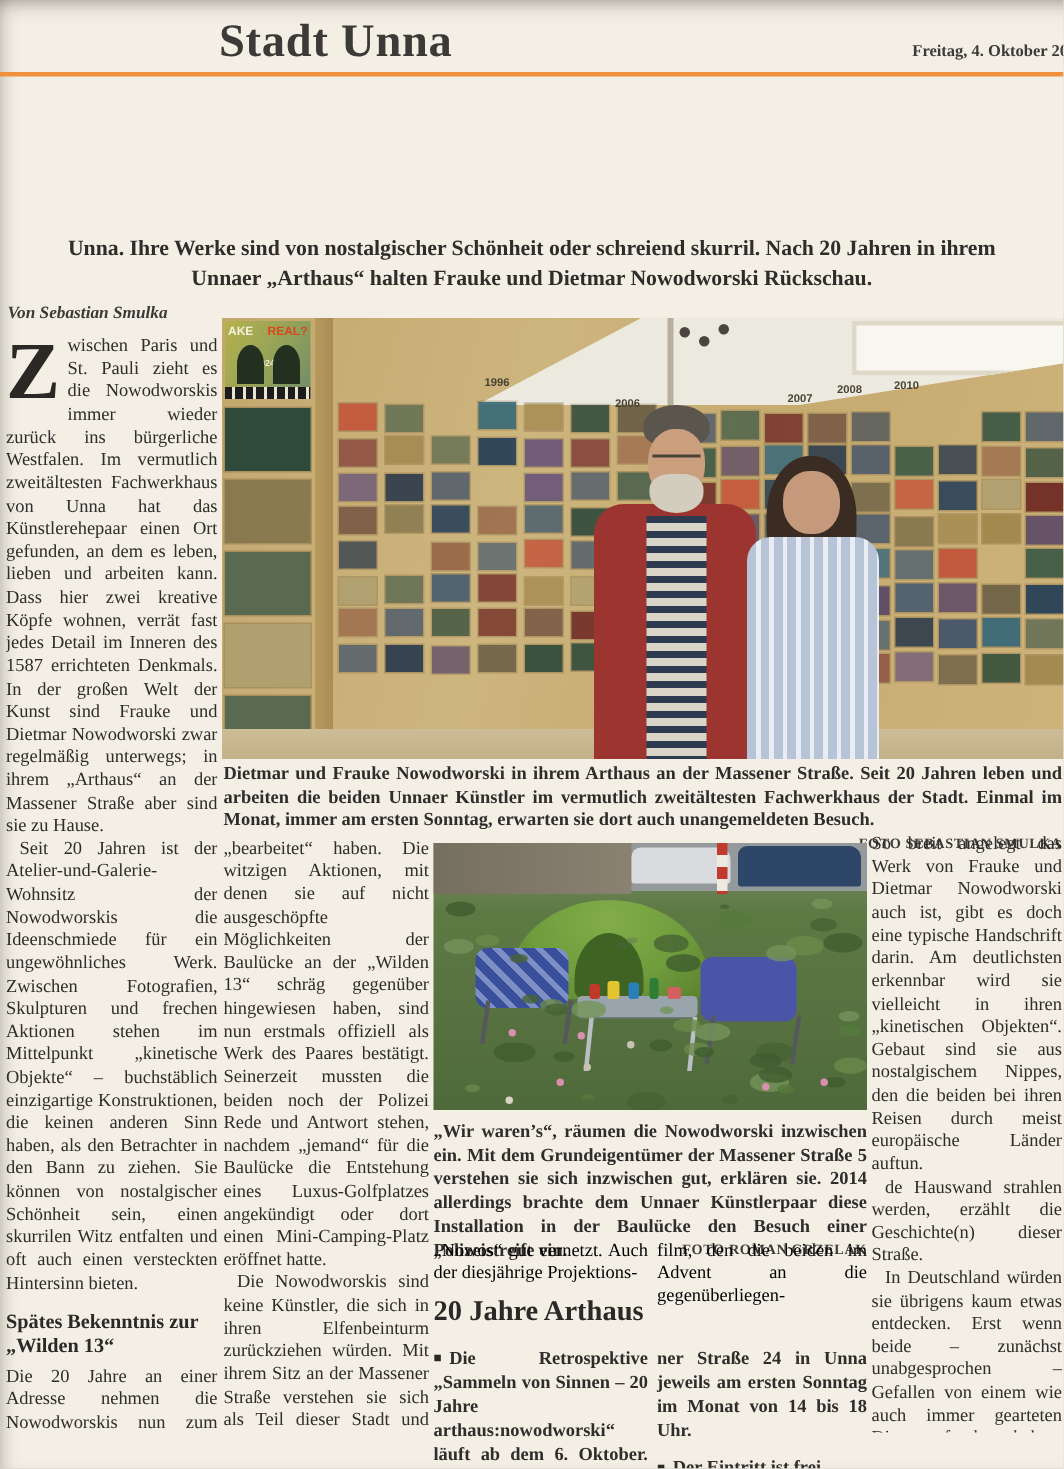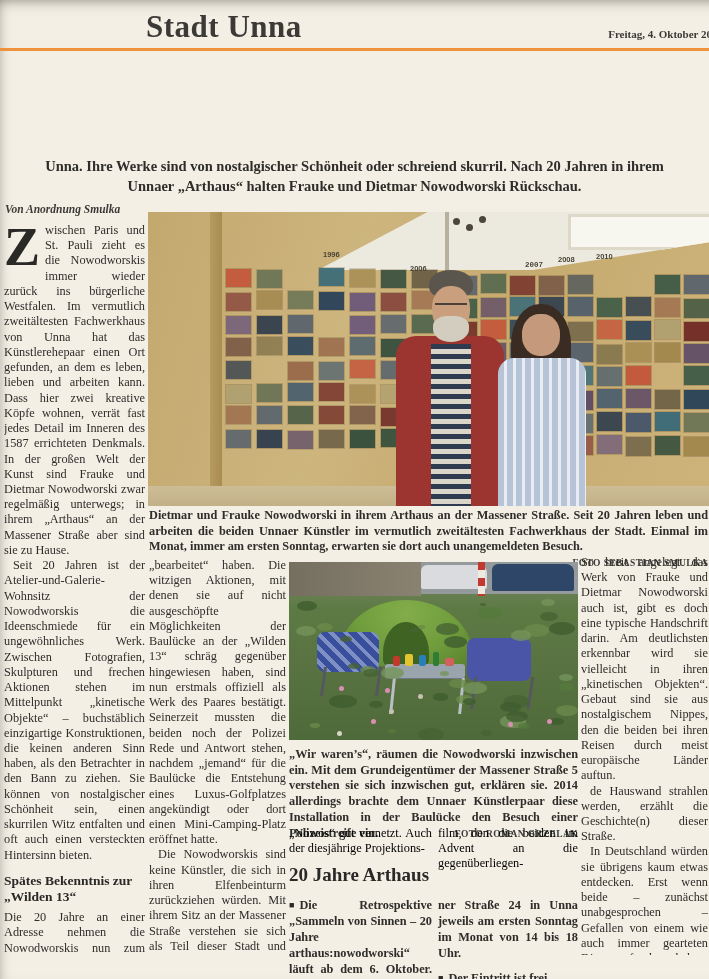--- a/index.html
+++ b/index.html
@@ -113,36 +113,51 @@
 </head>
 <body>
 
 <div class="page" data-name="newspaper-page">
 
   <div class="section-title" data-name="section-title">Stadt Unna</div>
   <div class="date" data-name="issue-date">Freitag, 4. Oktober 2024</div>
   <div class="rule" data-name="header-rule"></div>
 
   <div class="standfirst" data-name="standfirst"><b data-name="standfirst-lead">Unna.</b><span data-name="standfirst-text"> Ihre Werke sind von nostalgischer Schönheit oder schreiend skurril. Nach 20 Jahren in ihrem Unnaer „Arthaus“ halten Frauke und Dietmar Nowodworski Rückschau.</span></div>
-  <div class="byline" data-name="byline">Von Anordnung Smulka</div>
+  <div class="byline" data-name="byline">Von Sebastian Smulka</div>
 
   <div class="photo-main" data-name="gallery-photo">
     <div class="ceiling" data-name="gallery-ceiling">
       <div class="skylight" data-name="skylight"></div>
     </div>
     <div class="tracklight" style="left:305px;top:6px;" data-name="tracklight-icon"></div>
     <div class="tracklight" style="left:318px;top:12px;" data-name="tracklight-icon"></div>
     <div class="tracklight" style="left:331px;top:4px;" data-name="tracklight-icon"></div>
     <div class="wall-left-edge" data-name="wall-edge"></div>
     <div class="corner-shade" data-name="wall-corner"></div>
 
+    <div class="poster-strip" data-name="poster-strip">
+      <div class="poster" data-name="poster-2024">
+        <span class="t1" data-name="poster-text">AKE</span>
+        <span class="t2" data-name="poster-text">REAL?</span>
+        <span class="t3" data-name="poster-text">2024</span>
+        <span class="sil" style="left:8px;" data-name="silhouette-icon"></span>
+        <span class="sil" style="left:32px;" data-name="silhouette-icon"></span>
+        <span class="film" data-name="filmstrip-icon"></span>
+      </div>
+    <div class="mcell" style="left: 0px; top: 58px; width: 57px; height: 42px; background: rgb(47, 74, 58);"></div>
+        <div class="mcell" style="left: 0px; top: 106px; width: 57px; height: 42px; background: rgb(136, 121, 79);"></div>
+        <div class="mcell" style="left: 0px; top: 154px; width: 57px; height: 42px; background: rgb(90, 106, 80);"></div>
+        <div class="mcell" style="left: 0px; top: 202px; width: 57px; height: 42px; background: rgb(176, 160, 112);"></div>
+        <div class="mcell" style="left: 0px; top: 250px; width: 57px; height: 42px; background: rgb(90, 106, 80);"></div>
+      </div>
 
     <span class="yearlabel" style="left:175px;top:38px;" data-name="wall-year-label">1996</span>
     <span class="yearlabel" style="left:262px;top:52px;" data-name="wall-year-label">2006</span>
-    <span class="yearlabel" style="left:377px;top:49px;font-family:Liberation Mono, monospace;" data-name="wall-year-label">2007</span>
+    <span class="yearlabel" style="left:377px;top:49px;" data-name="wall-year-label">2007</span>
     <span class="yearlabel" style="left:410px;top:43px;" data-name="wall-year-label">2008</span>
     <span class="yearlabel" style="left:448px;top:40px;" data-name="wall-year-label">2010</span>
 
     <div id="mosaic-left" data-name="photo-wall-left">
         <div class="mcell" style="left: 78px; top: 57px; width: 25px; height: 18px; background: rgb(196, 86, 58); opacity: 0.92;"></div>
         <div class="mcell" style="left: 109px; top: 58px; width: 25px; height: 18px; background: rgb(90, 106, 80); opacity: 0.79;"></div>
         <div class="mcell" style="left: 171px; top: 56px; width: 25px; height: 18px; background: rgb(59, 107, 120); opacity: 0.93;"></div>
         <div class="mcell" style="left: 202px; top: 57px; width: 25px; height: 18px; background: rgb(163, 137, 78); opacity: 0.78;"></div>
         <div class="mcell" style="left: 233px; top: 58px; width: 25px; height: 18px; background: rgb(47, 74, 58); opacity: 0.86;"></div>
         <div class="mcell" style="left: 264px; top: 58px; width: 25px; height: 18px; background: rgb(107, 95, 69); opacity: 0.94;"></div>

